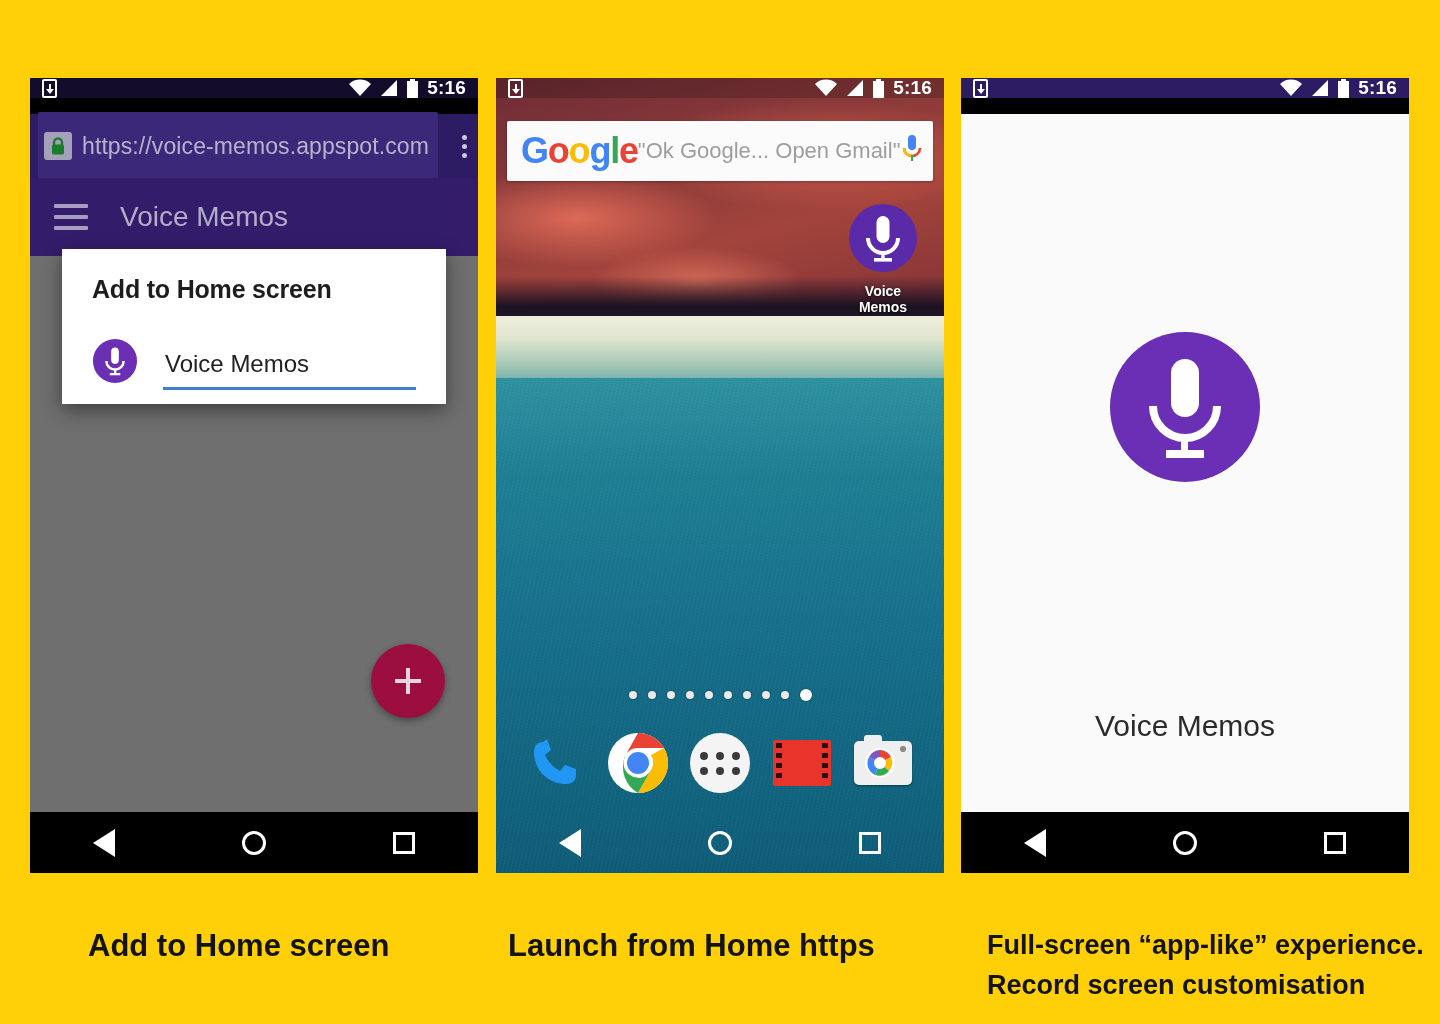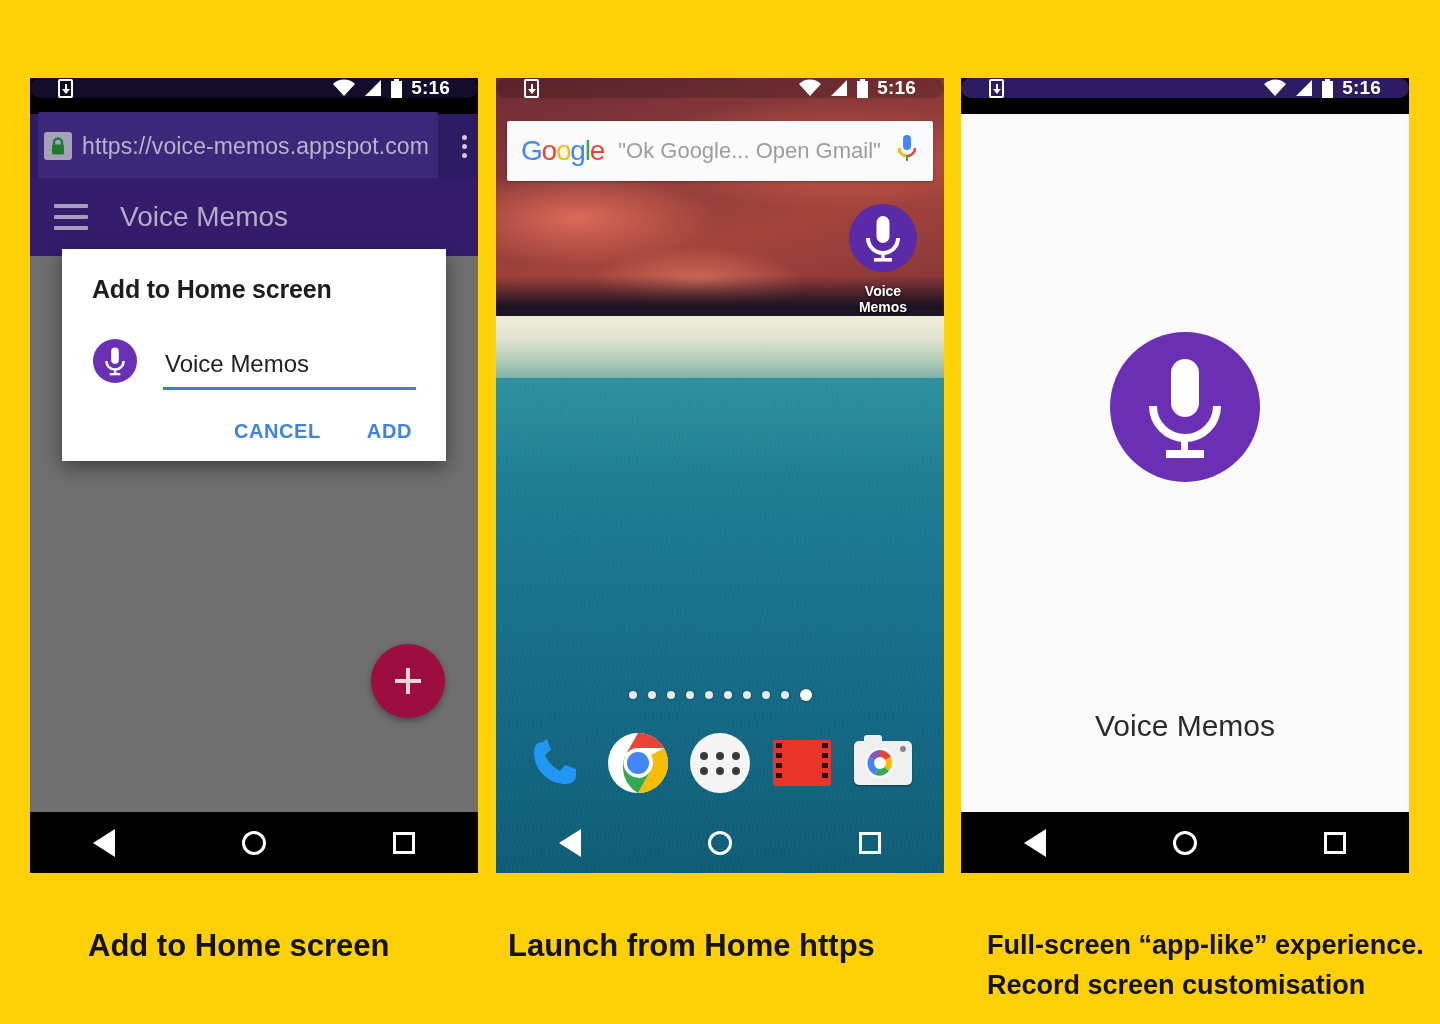--- a/index.html
+++ b/index.html
@@ -16,23 +16,22 @@
     overflow: hidden;
     background: #000;
   }
   #phone1 { left: 30px;  top: 78px; width: 448px; height: 795px; }
   #phone2 { left: 496px; top: 78px; width: 448px; height: 795px; }
   #phone3 { left: 961px; top: 78px; width: 448px; height: 795px; }
 
   
   .statusbar {
     position: absolute; left: 0; top: 0; width: 100%; height: 20px;
-    display: flex; align-items: center; padding: 0 28px;
+    display: flex; align-items: center; padding: 0 12px;
     color: #fff;
-    border-radius: 10px;
   }
   .sb-dark   { background: #130d2b; }
   .sb-purple { background: #2d1b63; }
   .sb-clear  { background: rgba(0,0,0,0.18); }
   .sb-spacer { flex: 1; }
   .sb-icons { display: flex; align-items: center; gap: 7px; }
   .sb-time {
     font-size: 19px; font-weight: bold; letter-spacing: .2px;
     margin-left: 8px; color:#fff;
   }
@@ -175,21 +174,21 @@
     background:
       repeating-linear-gradient(101deg, rgba(255,255,255,.08) 0 1px, transparent 1px 4px),
       repeating-linear-gradient(14deg, rgba(0,0,0,.07) 0 1px, transparent 1px 3px);
   }
 
   .googlebar {
     position: absolute; left: 11px; top: 43px; width: 426px; height: 60px;
     background: #fbfbfb; border-radius: 2px; display: flex; align-items: center;
     padding: 0 14px; box-shadow: 0 1px 3px rgba(0,0,0,.3);
   }
-  .glogo { font-size: 28px; letter-spacing: -1.2px; font-weight: 400; white-space: nowrap; text-align: center; }
+  .glogo { font-size: 36px; letter-spacing: -1.2px; font-weight: 700; white-space: nowrap; text-align: center; }
   .glogo .b { color: #4285F4; } .glogo .r { color: #EA4335; }
   .glogo .y { color: #FBBC05; } .glogo .g { color: #34A853; }
   .ghint { flex: 1; text-align: center; color: #9d9d9d; font-size: 22px; white-space: nowrap; }
 
   .hs-icon {
     position: absolute; left: 350px; top: 124px; width: 74px; text-align: center;
   }
   .hs-icon .label {
     color: #fff; font-size: 14px; font-weight: bold; margin-top: 5px;
     text-shadow: 0 1px 3px rgba(0,0,0,.85);
@@ -333,24 +332,20 @@
           <rect x="20" y="10" width="8" height="17" rx="4" fill="#fff"></rect>
           <path d="M15 24a9 9 0 0 0 18 0" fill="none" stroke="#fff" stroke-width="2.6"></path>
           <rect x="23" y="32" width="2.4" height="5" fill="#fff"></rect>
           <rect x="18.5" y="36.5" width="11" height="2.4" fill="#fff"></rect>
         </svg>
       </span>
       <div class="dialog-field">
         <input class="dialog-input" type="text" value="Voice Memos" style="">
         <div class="dialog-underline"></div>
       </div>
-    </div>
-    <div class="dialog-actions">
-      <button>CANCEL</button>
-      <button>ADD</button>
     </div>
   </div>
 
   <div class="navbar">
     <span class="nav-back"></span>
     <span class="nav-home"></span>
     <span class="nav-recent"></span>
   </div>
 </div>
 

